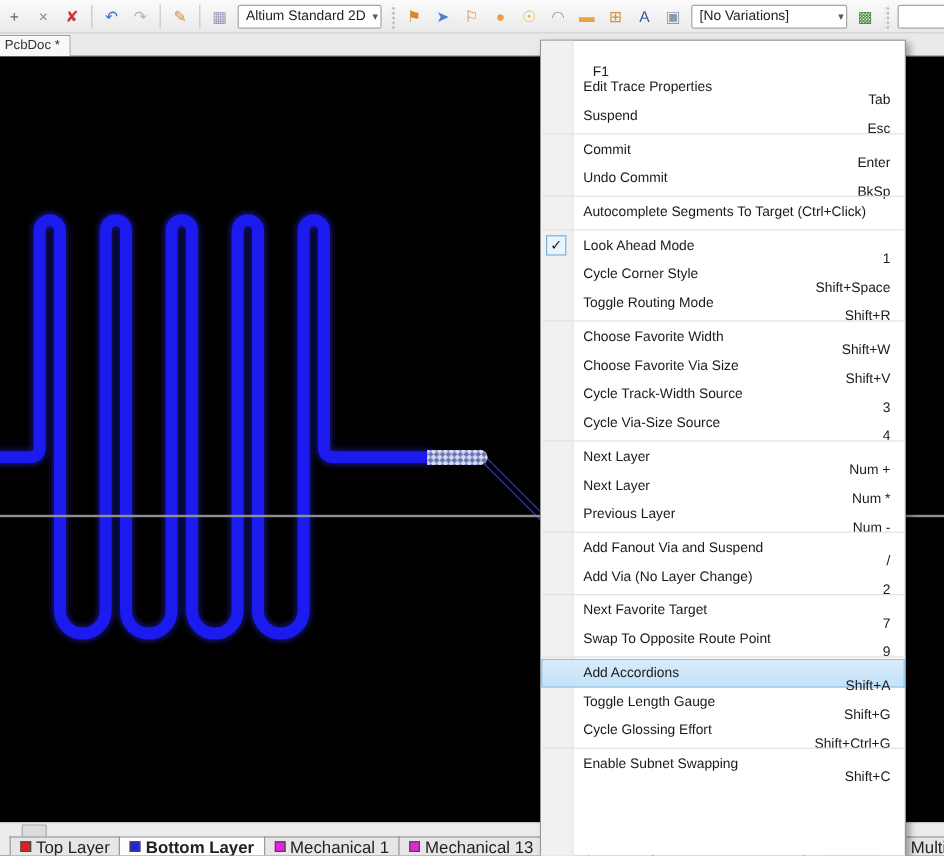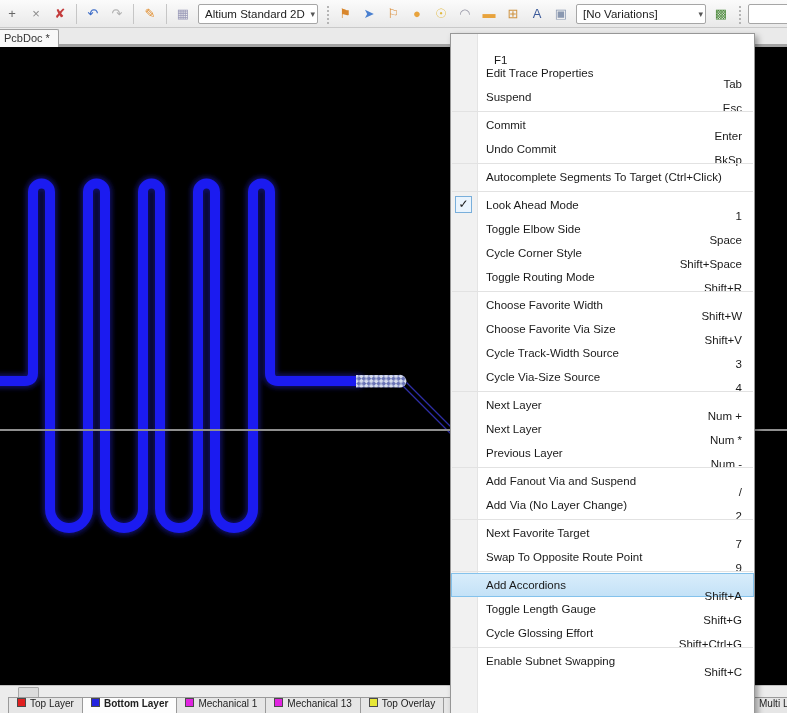--- a/index.html
+++ b/index.html
@@ -24,21 +24,21 @@
   .tb-combo{
     height:20px;background:#fff;border:1px solid #a6a6a6;border-radius:2px;
     display:inline-flex;align-items:center;justify-content:space-between;
     font-size:11.5px;color:#222;padding:0 2px 0 6px;box-sizing:border-box;flex:0 0 auto;margin:0 2px;
   }
   .tb-combo-label{white-space:nowrap;overflow:hidden;}
   .tb-combo-arrow{font-size:9px;color:#555;padding-left:5px;}
   
   .tabrow{
     position:absolute;left:0;top:28px;width:787px;height:19px;
-    background:#eaeaea;border-bottom:3px solid #a3a3a3;box-sizing:border-box;
+    background:#eaeaea;border-bottom:1px solid #a3a3a3;box-sizing:border-box;
   }
   .doc-tab{
     position:absolute;left:-7px;top:1px;height:18px;
     background:#f8f8f8;border:1px solid #9f9f9f;border-bottom:none;
     border-radius:2px 2px 0 0;
     font-size:11px;color:#333;padding:2px 8px 0 10px;box-sizing:border-box;white-space:nowrap;
   }
   
   .canvas{
     position:absolute;left:0;top:47px;width:787px;height:638px;
@@ -53,23 +53,23 @@
   .hscroll-thumb{
     position:absolute;left:18px;top:1px;width:19px;height:9px;
     background:#dcdcdc;border:1px solid #a8a8a8;border-radius:1px;
   }
   
   .layerbar{
     position:absolute;left:0;top:697px;width:787px;height:16px;
     background:#ececec;display:flex;align-items:stretch;padding-left:8px;z-index:3;
   }
   .ltab{
-    display:inline-flex;align-items:flex-start;gap:4px;
+    display:inline-flex;align-items:center;gap:4px;
     padding:0 8px;border:1px solid #9a9a9a;border-bottom:none;margin-right:-1px;
-    background:#e6e6e6;font-size:10px;color:#222;white-space:nowrap;
+    background:#e6e6e6;font-size:14px;color:#222;white-space:nowrap;
   }
   .ltab.active{background:#fdfdfd;font-weight:bold;}
   .ltab.partial{position:absolute;left:737px;top:0;height:15px;z-index:4;}
   .chip{width:9px;height:9px;border:1px solid #4a4a4a;box-sizing:border-box;flex:0 0 auto;}
   
   .cmenu{
     position:absolute;left:450px;top:33px;width:305px;height:690px;
     background:#fff;border:1px solid #979797;box-shadow:3px 3px 6px rgba(0,0,0,.35);
     z-index:20;box-sizing:border-box;padding-top:3px;
   }
@@ -274,25 +274,20 @@
       <span class="mi-short"></span>
     </div>
     <div class="msep"></div>
     <div class="mi checked">
       <span class="mi-checkbox">✓</span>
       <span class="mi-label">Look Ahead Mode</span>
       <span class="mi-short">1</span>
     </div>
     <div class="mi">
 
-      <span class="mi-label">Toggle Elbow Side</span>
-      <span class="mi-short">Space</span>
-    </div>
-    <div class="mi">
-
       <span class="mi-label">Cycle Corner Style</span>
       <span class="mi-short">Shift+Space</span>
     </div>
     <div class="mi">
 
       <span class="mi-label">Toggle Routing Mode</span>
       <span class="mi-short">Shift+R</span>
     </div>
     <div class="msep"></div>
     <div class="mi">

